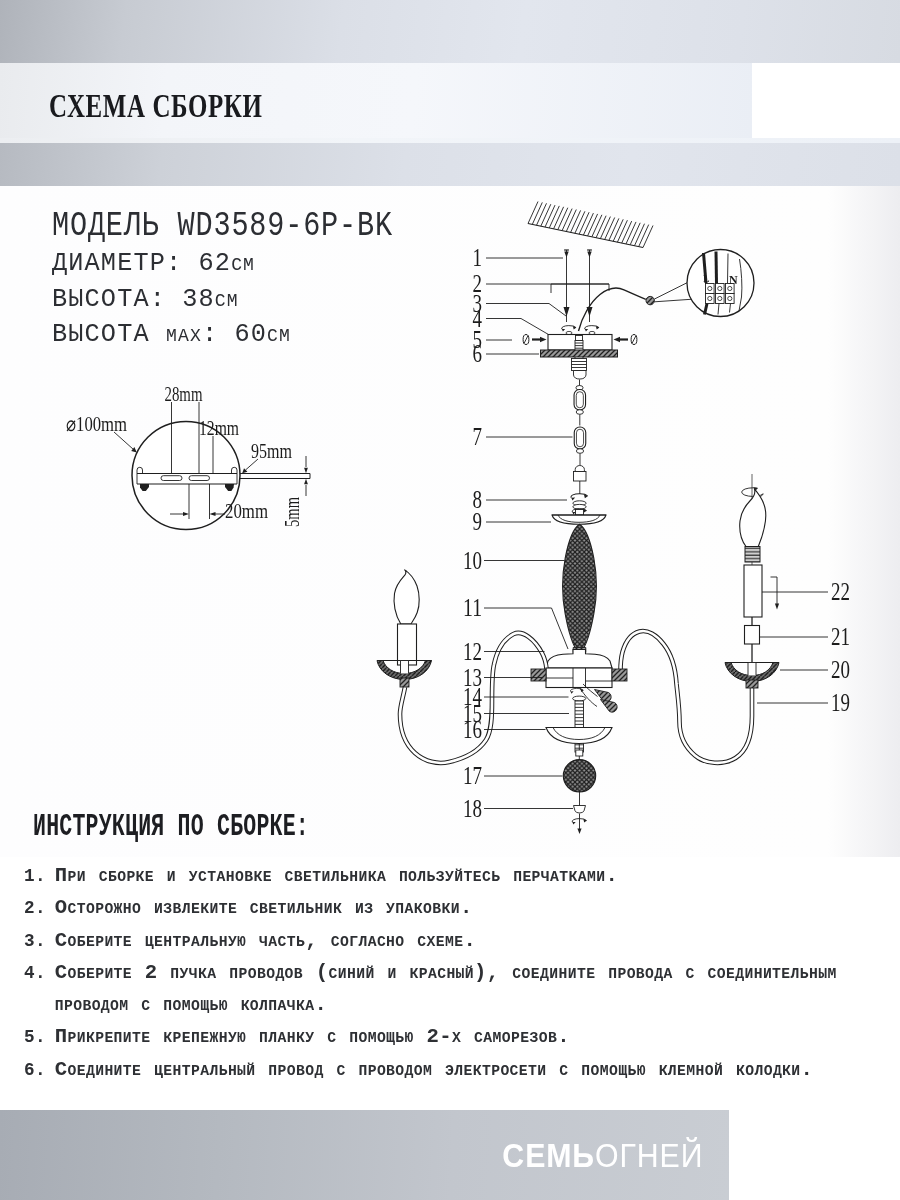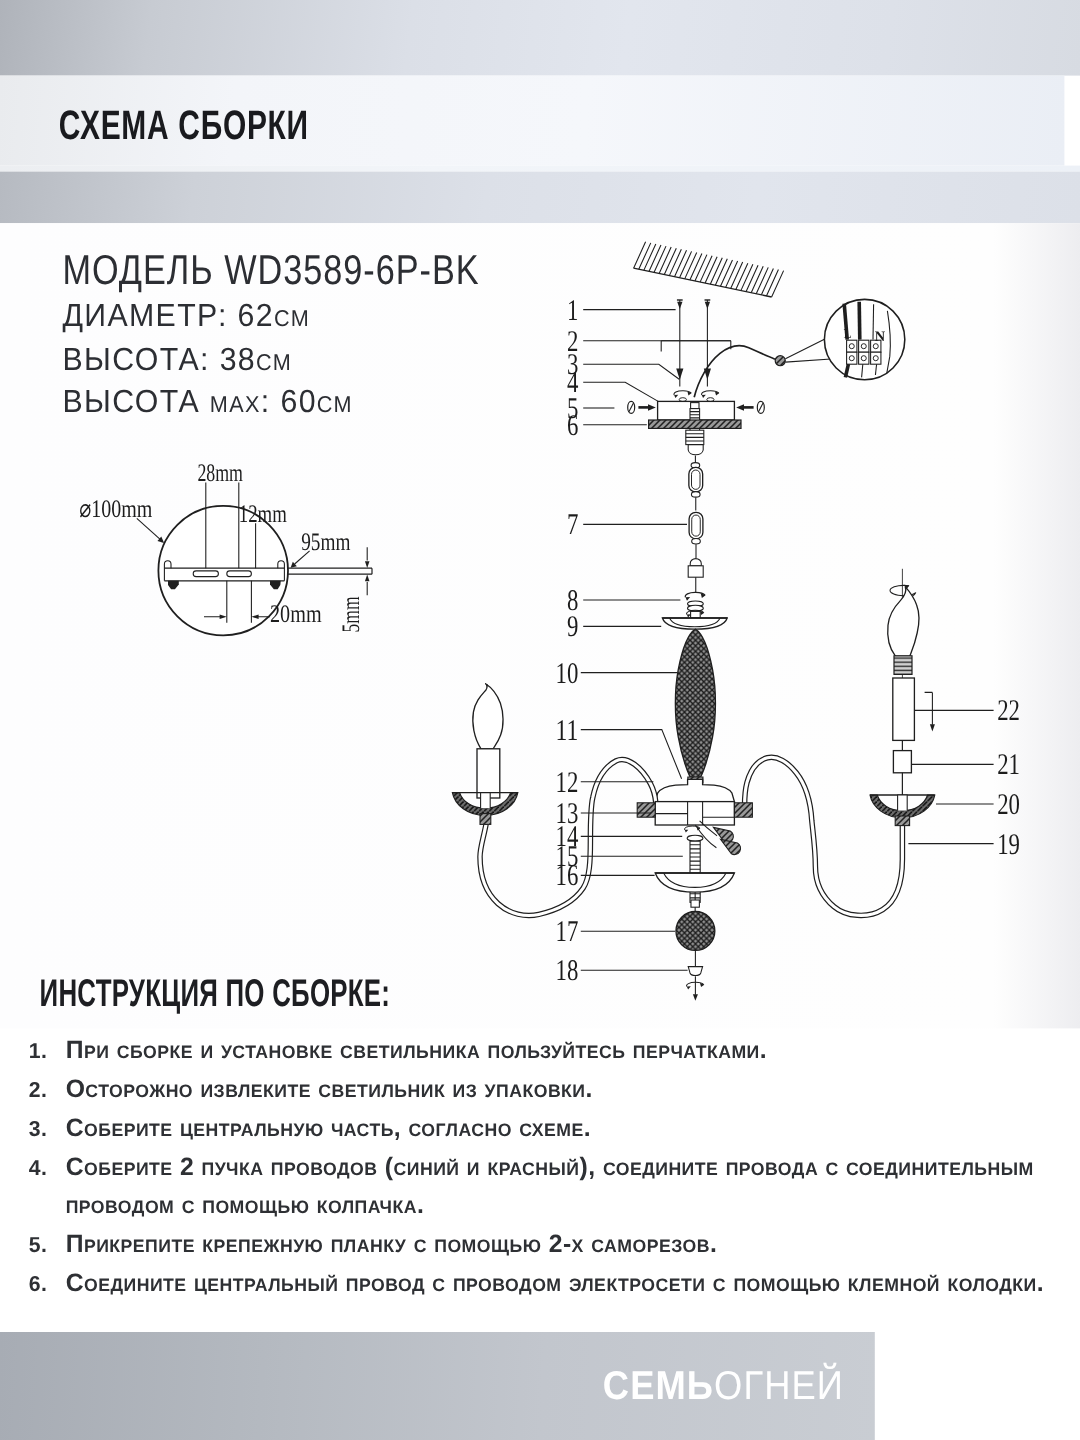--- a/index.html
+++ b/index.html
@@ -1,28 +1,28 @@
 <!DOCTYPE html>
 <html><head>
 <meta charset="utf-8">
 <style>
   * { margin:0; padding:0; box-sizing:border-box; }
   html,body { width:900px; height:1200px; }
   body { position:relative; overflow:hidden; background:#fff;
          font-family:"Liberation Sans","DejaVu Sans",sans-serif; }
   .band1 { position:absolute; left:0; top:0; width:900px; height:63px;
     background:linear-gradient(97deg,#afb3ba 0%,#c7cbd2 14%,#dbdfe7 38%,#e2e6ee 58%,#dde1e9 82%,#d7dbe2 100%); }
-  .band2 { position:absolute; left:0; top:63px; width:887px; height:75px;
-    background:linear-gradient(94deg,#e9ebee 0%,#f3f5f9 22%,#f5f7fb 55%,#eaeef5 100%); }
+  .band2 { position:absolute; left:0; top:63px; width:752px; height:75px;
+    background:linear-gradient(94deg,#e9ebee 0%,#f3f5f9 22%,#f5f7fb 55%,#eaeef5 100%);font-family:Liberation Serif, serif; }
   .bandgap { position:absolute; left:0; top:138px; width:900px; height:5px;
     background:linear-gradient(94deg,#eceef1 0%,#f2f5f9 40%,#edf1f7 100%); }
   .band3 { position:absolute; left:0; top:143px; width:900px; height:43px;
     background:linear-gradient(96deg,#b6bac1 0%,#cdd1d8 18%,#dce0e8 45%,#e1e5ed 70%,#dce0e8 100%); }
   .content { position:absolute; left:0; top:186px; width:900px; height:671px;
-    background:linear-gradient(to right,#fdfdfe 0%,#fefefe 92%,#ededf0 100%); }
+    background:linear-gradient(to right,#fdfdfe 0%,#fefefe 92%,#ededf0 100%);font-family:Liberation Mono, monospace; }
   .footer { position:absolute; left:0; top:1110px; width:729px; height:90px;
     background:linear-gradient(93deg,#a7acb4 0%,#b4b9c0 30%,#c2c6cd 62%,#c9cdd3 100%); }
   .title { position:absolute; left:48.9px; top:24.599999999999994px;
     font-size:34.3px; font-weight:bold; color:#191a1e;
     letter-spacing:0.8px; transform:scaleX(0.7279); transform-origin:0 0;
     white-space:nowrap; line-height:1; }
   .model-name { position:absolute; left:51.7px;
     font-size:34.7px; color:#2c2e33;
     letter-spacing:1.0px; transform:scaleX(0.8224); transform-origin:0 0;
     white-space:nowrap; line-height:1; }

